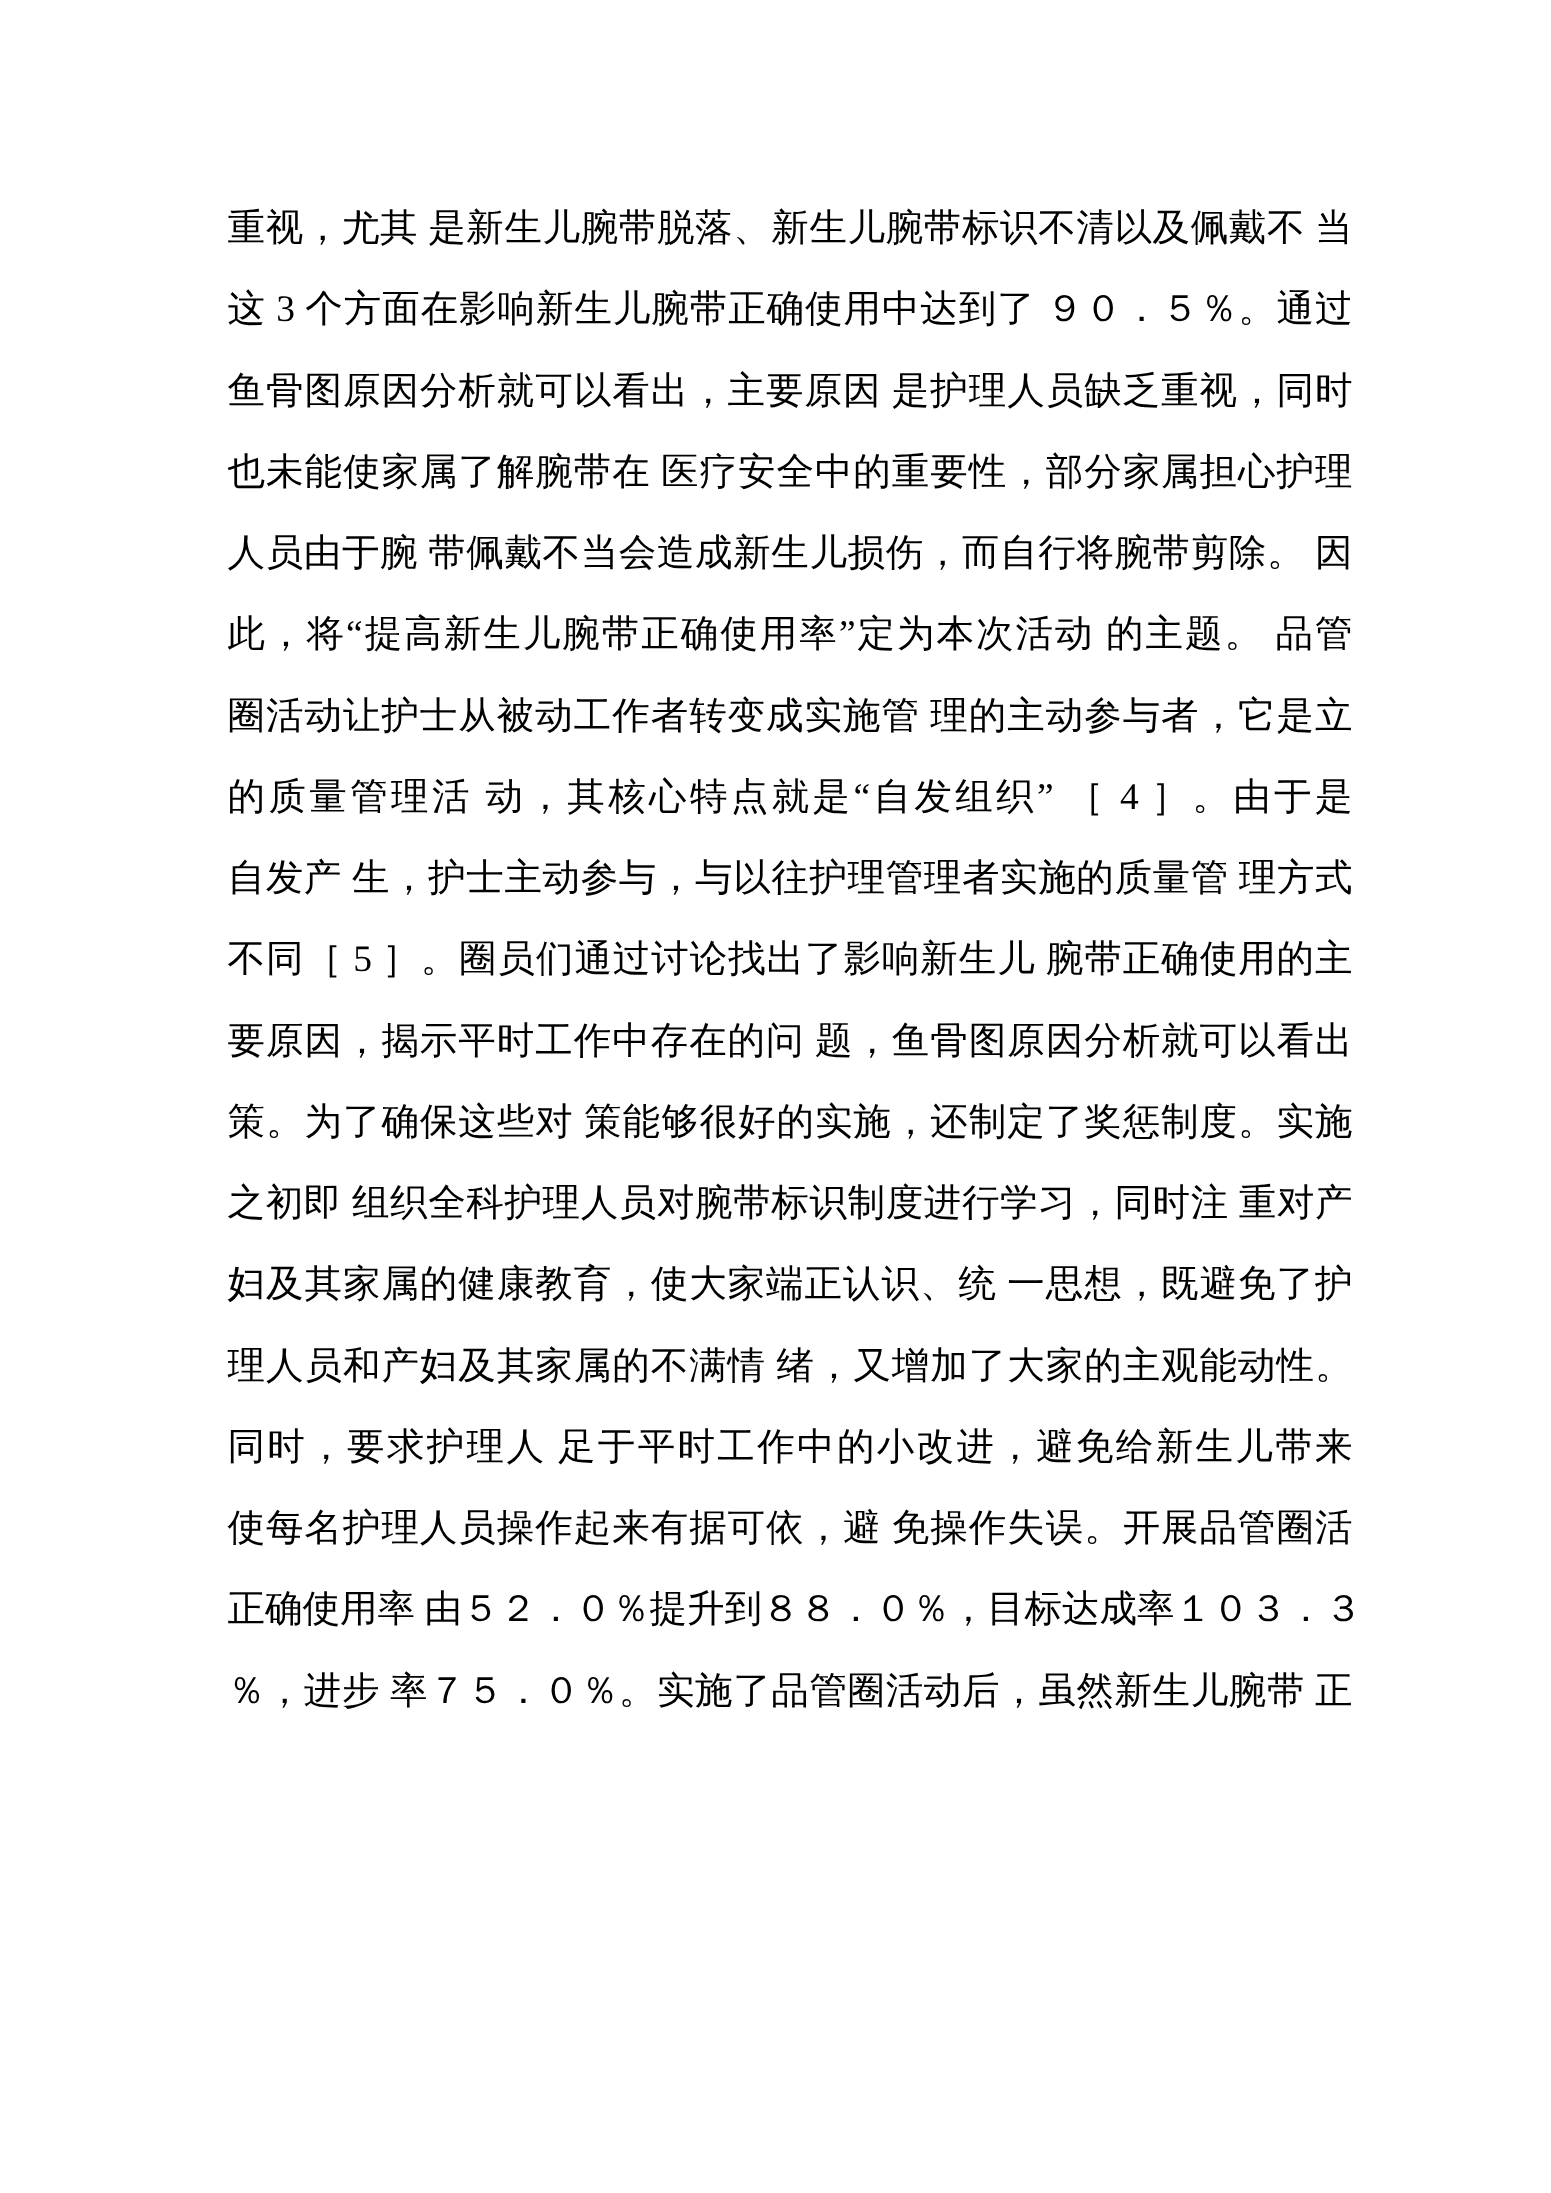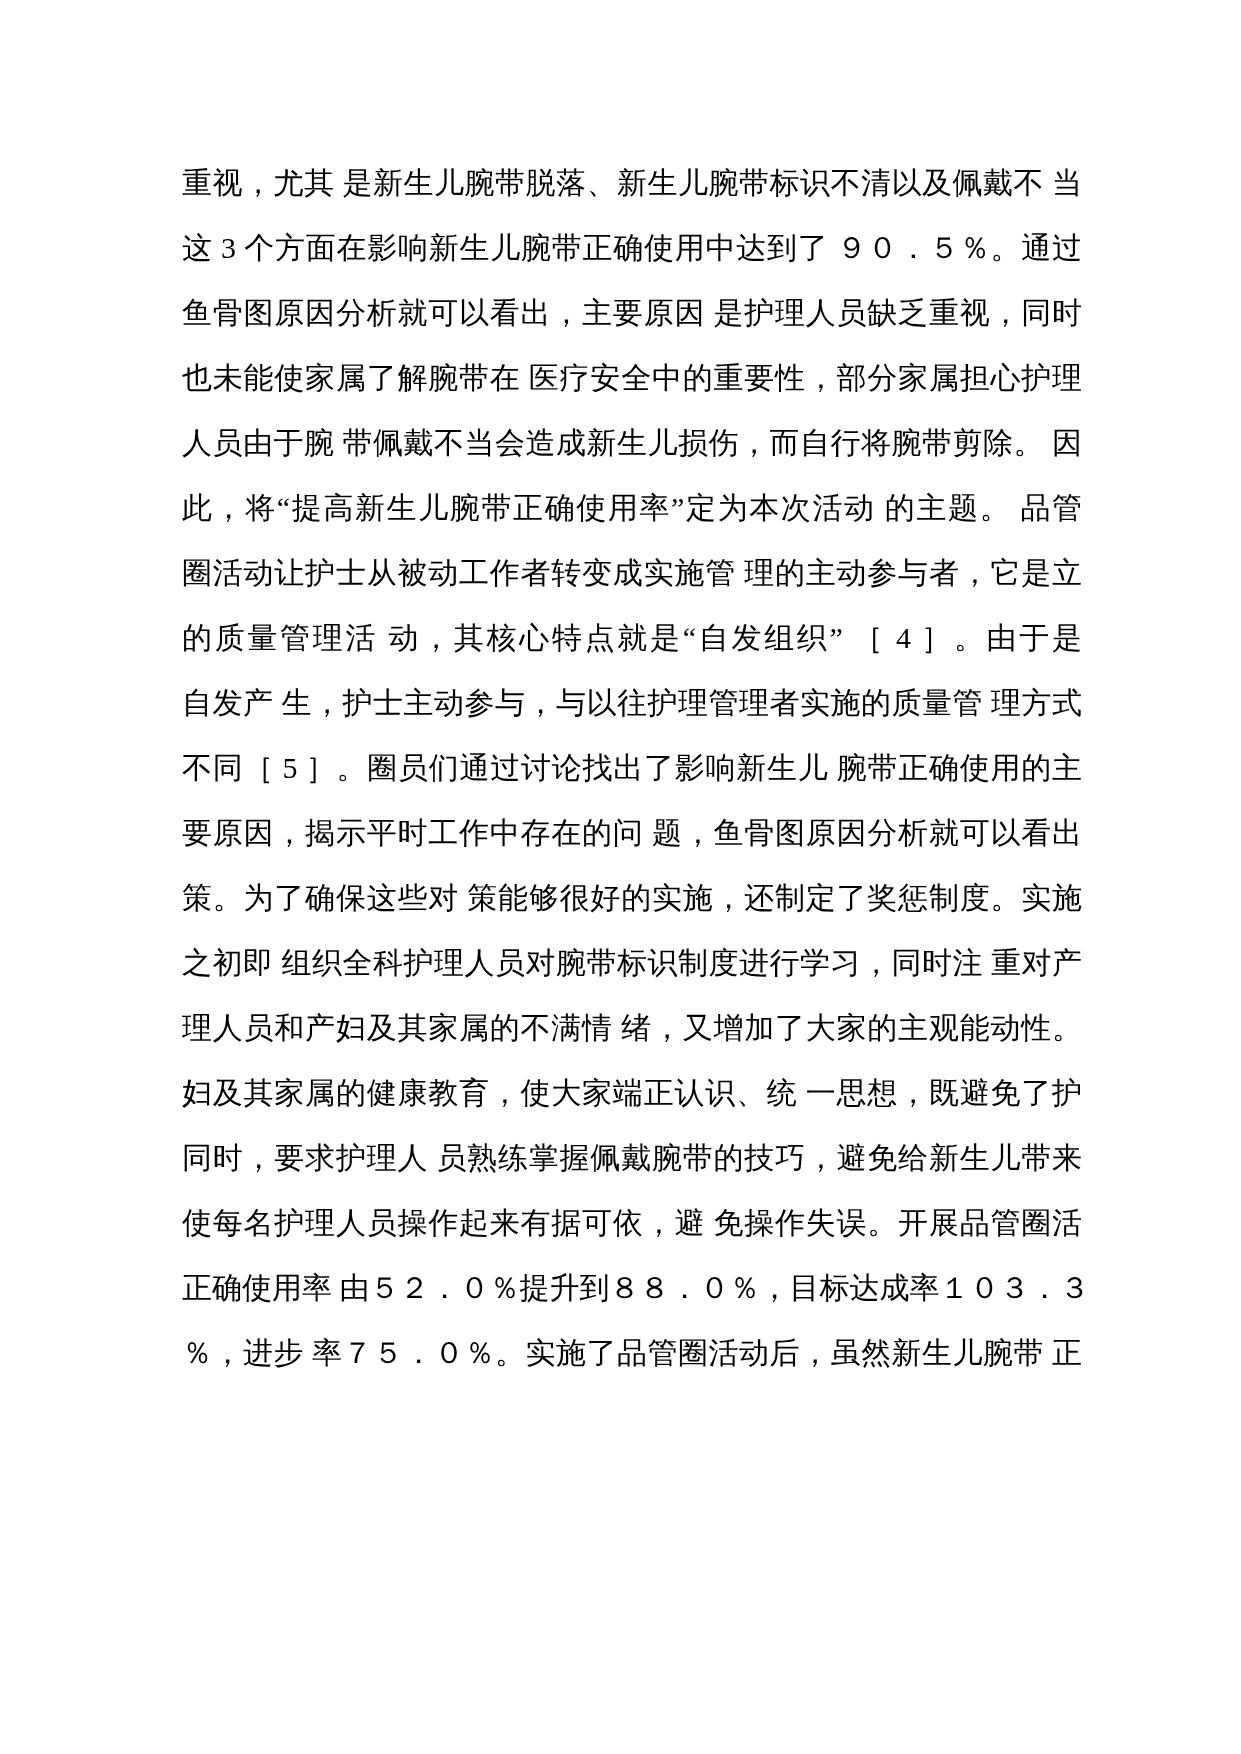--- a/index.html
+++ b/index.html
@@ -54,21 +54,21 @@
     <div class="line">也未能使家属了解腕带在 医疗安全中的重要性，部分家属担心护理</div>
     <div class="line">人员由于腕 带佩戴不当会造成新生儿损伤，而自行将腕带剪除。 因</div>
     <div class="line">此，将“提高新生儿腕带正确使用率”定为本次活动 的主题。 品管</div>
     <div class="line">圈活动让护士从被动工作者转变成实施管 理的主动参与者，它是立</div>
     <div class="line">的质量管理活 动，其核心特点就是“自发组织” ［ 4 ］。由于是</div>
     <div class="line">自发产 生，护士主动参与，与以往护理管理者实施的质量管 理方式</div>
     <div class="line">不同［ 5 ］。圈员们通过讨论找出了影响新生儿 腕带正确使用的主</div>
     <div class="line">要原因，揭示平时工作中存在的问 题，鱼骨图原因分析就可以看出</div>
     <div class="line">策。为了确保这些对 策能够很好的实施，还制定了奖惩制度。实施</div>
     <div class="line">之初即 组织全科护理人员对腕带标识制度进行学习，同时注 重对产</div>
+    <div class="line">妇及其家属的健康教育，使大家端正认识、统 一思想，既避免了护</div>
     <div class="line">理人员和产妇及其家属的不满情 绪，又增加了大家的主观能动性。</div>
-    <div class="line">妇及其家属的健康教育，使大家端正认识、统 一思想，既避免了护</div>
-    <div class="line">同时，要求护理人 员熟练掌握佩戴腕带的技巧，避免给新生儿带来</div>
+    <div class="line">同时，要求护理人 足于平时工作中的小改进，避免给新生儿带来</div>
     <div class="line">使每名护理人员操作起来有据可依，避 免操作失误。开展品管圈活</div>
     <div class="line">正确使用率 由５２．０％提升到８８．０％，目标达成率１０３．３</div>
     <div class="line">％，进步 率７５．０％。实施了品管圈活动后，虽然新生儿腕带 正</div>
   </div>
   <div class="footer">第 20 页 共 21 页</div>
 </div>
 
 </body></html>

